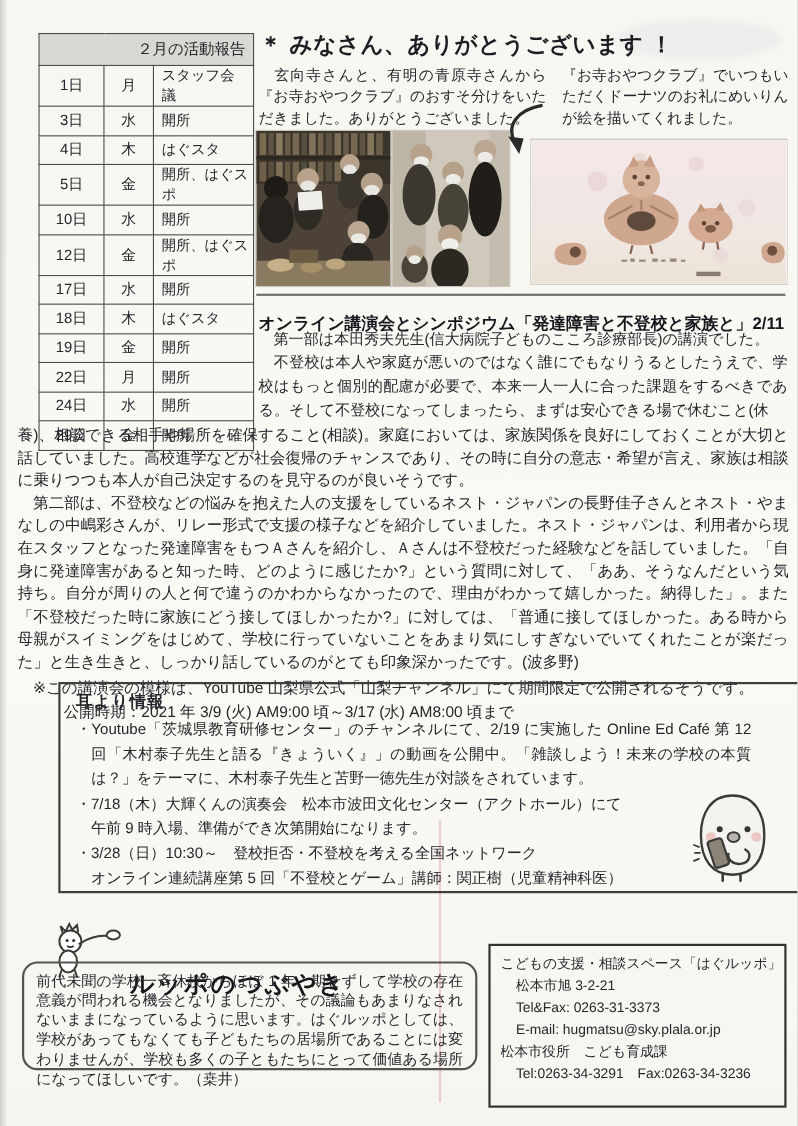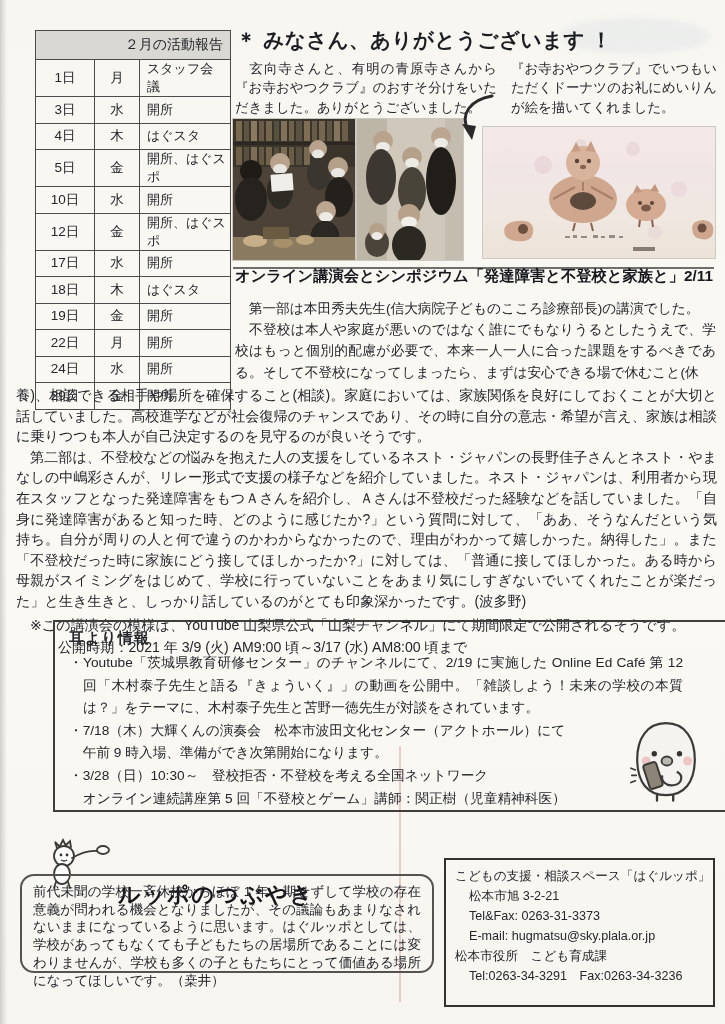--- a/index.html
+++ b/index.html
@@ -37,21 +37,21 @@
   .photo { position:absolute; box-shadow:0 0 0 1px rgba(120,115,105,.35); }
   .photo1 { left:233px; top:119px; width:122px; height:141px; }
   .photo2 { left:357px; top:119px; width:106px; height:141px; }
   .drawing { left:483px; top:127px; width:232px; height:131px; }
   .arrow-wrap { position:absolute; left:452px; top:92px; width:46px; height:52px; }
 
   .divider { position:absolute; left:233px; top:267px; width:481px; height:1.5px;
     background:#6e6e6c; }
 
   
-  .sympo-heading { position:absolute; left:235px; top:266px; width:483px;
+  .sympo-heading { position:absolute; left:235px; top:284px; width:483px;
     font-size:15.3px; font-weight:bold; color:#17181d; }
   .sympo-right { position:absolute; left:235px; top:298px; width:481px;
     font-size:13.7px; line-height:21.2px; text-align:justify; }
   .sympo-right p, .sympo-full p { margin:0; }
   .sympo-full { position:absolute; left:16px; top:385px; width:701px;
     font-size:14.1px; line-height:20.6px; text-align:justify; }
   .sympo-note { margin-top:3px !important; padding-left:14px; }
   .sympo-period { padding-left:42px; margin-top:2px !important; }
 
   

